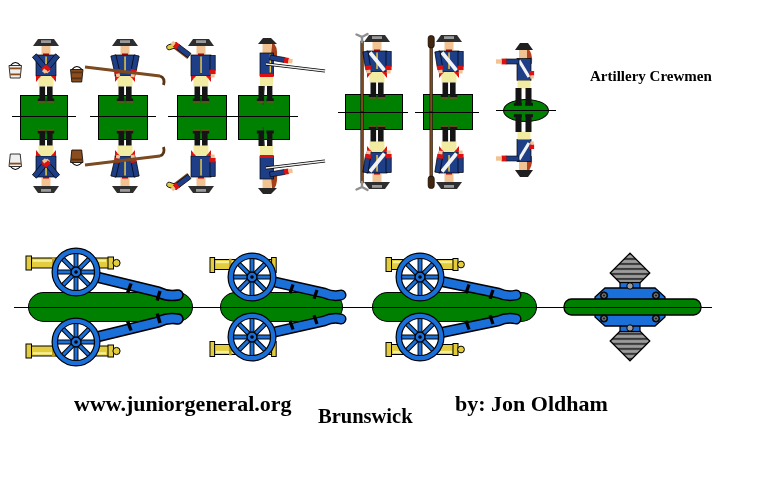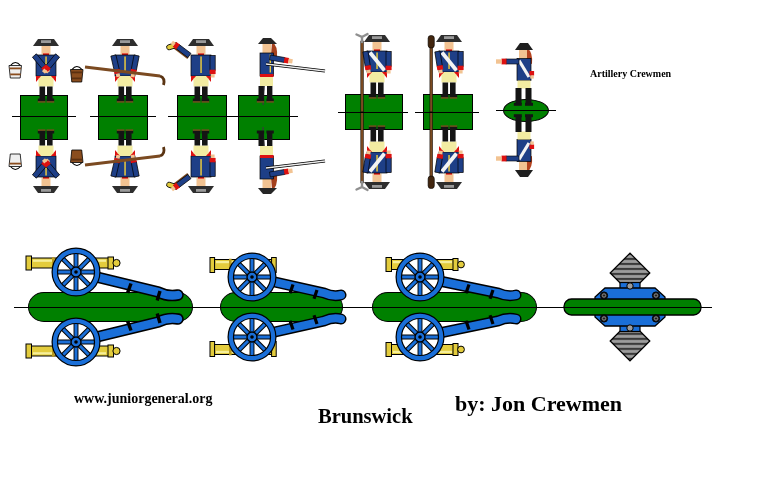--- a/index.html
+++ b/index.html
@@ -311,21 +311,21 @@
     <rect x="2" y="17.3" width="5.6" height="4.4" fill="#f2c392"></rect>
     <rect x="35.5" y="29" width="4.6" height="4.6" fill="#dd1111"></rect>
     <rect x="36.2" y="33.4" width="3.6" height="3.2" fill="#f2c392"></rect>
     <rect x="23.5" y="38.5" width="13" height="8" fill="#f2eca2"></rect>
     <rect x="21.5" y="46" width="6" height="16" fill="#141414"></rect>
     <rect x="31.5" y="46" width="6" height="16" fill="#141414"></rect>
     <rect x="19.8" y="60.8" width="8" height="3" fill="#141414"></rect>
     <rect x="31" y="60.8" width="8" height="3" fill="#141414"></rect>
   </svg>
 
-  <div class="lbl" style="left:590px;top:68px;font-size:10px">Artillery Crewmen</div>
+  <div class="lbl" style="left:590px;top:68px;font-size:15px">Artillery Crewmen</div>
 
 
   <div class="base pill" style="left:28px;top:292px;width:165px;height:30px"></div>
   <div class="fold" style="left:14px;top:307px;width:192px"></div>
   <svg class="art" style="left:10px;top:246px" width="185" height="61" viewBox="0 0 185 61">
     <use href="#cannon1-art"></use>
   </svg>
   <svg class="art mirror" style="left:10px;top:307px" width="185" height="61" viewBox="0 0 185 61">
     <use href="#cannon1-art"></use>
   </svg>
@@ -367,17 +367,17 @@
       <circle cx="96" cy="37.5" r="3.6" fill="#1f1f1f" stroke="#000"></circle>
       <circle cx="44" cy="60.5" r="3.6" fill="#1f1f1f" stroke="#000"></circle>
       <circle cx="96" cy="60.5" r="3.6" fill="#1f1f1f" stroke="#000"></circle>
       <circle cx="44" cy="37.5" r="1.7" fill="none" stroke="#8d8d8d" stroke-width="1"></circle>
       <circle cx="96" cy="37.5" r="1.7" fill="none" stroke="#8d8d8d" stroke-width="1"></circle>
       <circle cx="44" cy="60.5" r="1.7" fill="none" stroke="#8d8d8d" stroke-width="1"></circle>
       <circle cx="96" cy="60.5" r="1.7" fill="none" stroke="#8d8d8d" stroke-width="1"></circle>
     </g>
   </svg>
 
-  <div class="lbl" style="left:74px;top:391px;font-size:14px">www.juniorgeneral.org</div>
-  <div class="lbl" style="left:455px;top:391px;font-size:22px">by: Jon Crewmen</div>
+  <div class="lbl" style="left:74px;top:391px;font-size:22px">www.juniorgeneral.org</div>
+  <div class="lbl" style="left:455px;top:391px;font-size:22px">by: Jon Oldham</div>
   <div class="lbl" style="left:318px;top:405px;font-size:20.5px">Brunswick</div>
 
 </div>
 
 </body></html>

